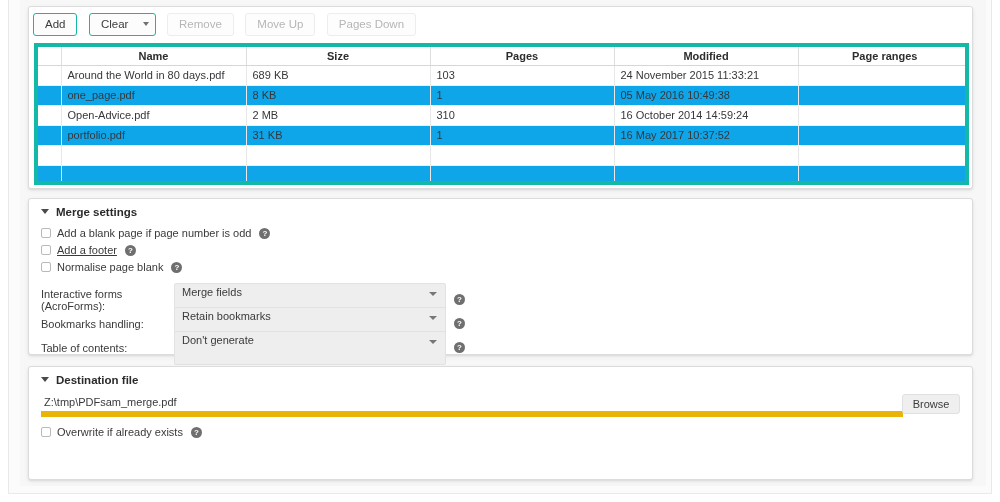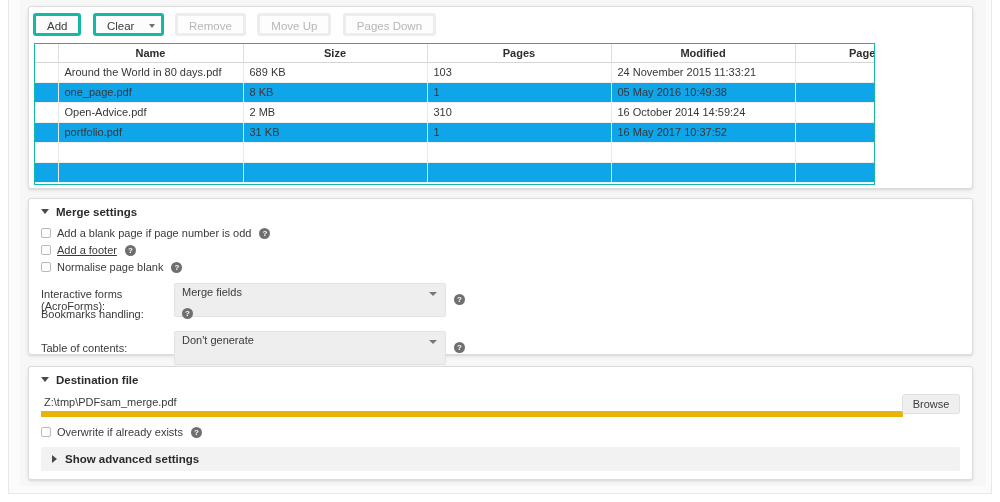--- a/index.html
+++ b/index.html
@@ -55,21 +55,21 @@
   }
   .tbtn {
     display: inline-block;
     height: 23px;
     line-height: 21px;
     padding: 0 11px;
     margin-right: 7px;
     font-size: 11.5px;
     color: #3c3c3c;
     background: #fcfcfc;
-    border: 3px solid #14b8a6;
+    border: 1px solid #14b8a6;
     border-radius: 3px;
     vertical-align: middle;
     text-align: center;
     white-space: nowrap;
   }
   .tbtn.split {
     padding: 0 6px 0 11px;
   }
   .tbtn .caret {
     display: inline-block;
@@ -85,22 +85,22 @@
   .tbtn.disabled {
     color: #b6b6b6;
     background: #fdfdfd;
     border-color: #ededed;
   }
 
   
   .tbl-wrap {
     position: absolute;
     left: 5px; top: 36px;
-    width: 841px; height: 142px;
-    border: 1px solid #14b8a6;
+    width: 935px; height: 142px;
+    border: 4px solid #14b8a6;
     background: #ffffff;
     overflow: hidden;
   }
   table.ftable {
     border-collapse: collapse;
     width: 100%;
     table-layout: fixed;
     font-size: 11px;
   }
   table.ftable th {
@@ -385,21 +385,24 @@
     </div>
 
     <div class="fieldrow" style="top:84px;">
       <span class="flabel">Interactive forms (AcroForms):</span><span class="sel">
         <span class="selval">Merge fields</span>
         <span class="selcaret"></span>
       </span><span class="help">?</span>
     </div>
 
     <div class="fieldrow" style="top:108px;">
-      <span class="flabel">Bookmarks handling:</span><span class="help">?</span>
+      <span class="flabel">Bookmarks handling:</span><span class="sel">
+        <span class="selval">Retain bookmarks</span>
+        <span class="selcaret"></span>
+      </span><span class="help">?</span>
     </div>
 
     <div class="fieldrow" style="top:132px;">
       <span class="flabel">Table of contents:</span><span class="sel">
         <span class="selval">Don't generate</span>
         <span class="selcaret"></span>
       </span><span class="help">?</span>
     </div>
   </div>
 
@@ -410,17 +413,14 @@
 
     <input class="destinput" type="text" value="Z:\tmp\PDFsam_merge.pdf" style="">
     <span class="browse">
       <span>Browse</span>
     </span>
 
     <div class="cbrow" style="top:59px;">
       <span class="cbox"></span><span>Overwrite if already exists</span><span class="help">?</span>
     </div>
 
-    <div class="advbar">
-      <span class="tri-right"></span><span>Show advanced settings</span>
-    </div>
   </div>
 </div>
 
 </body></html>

